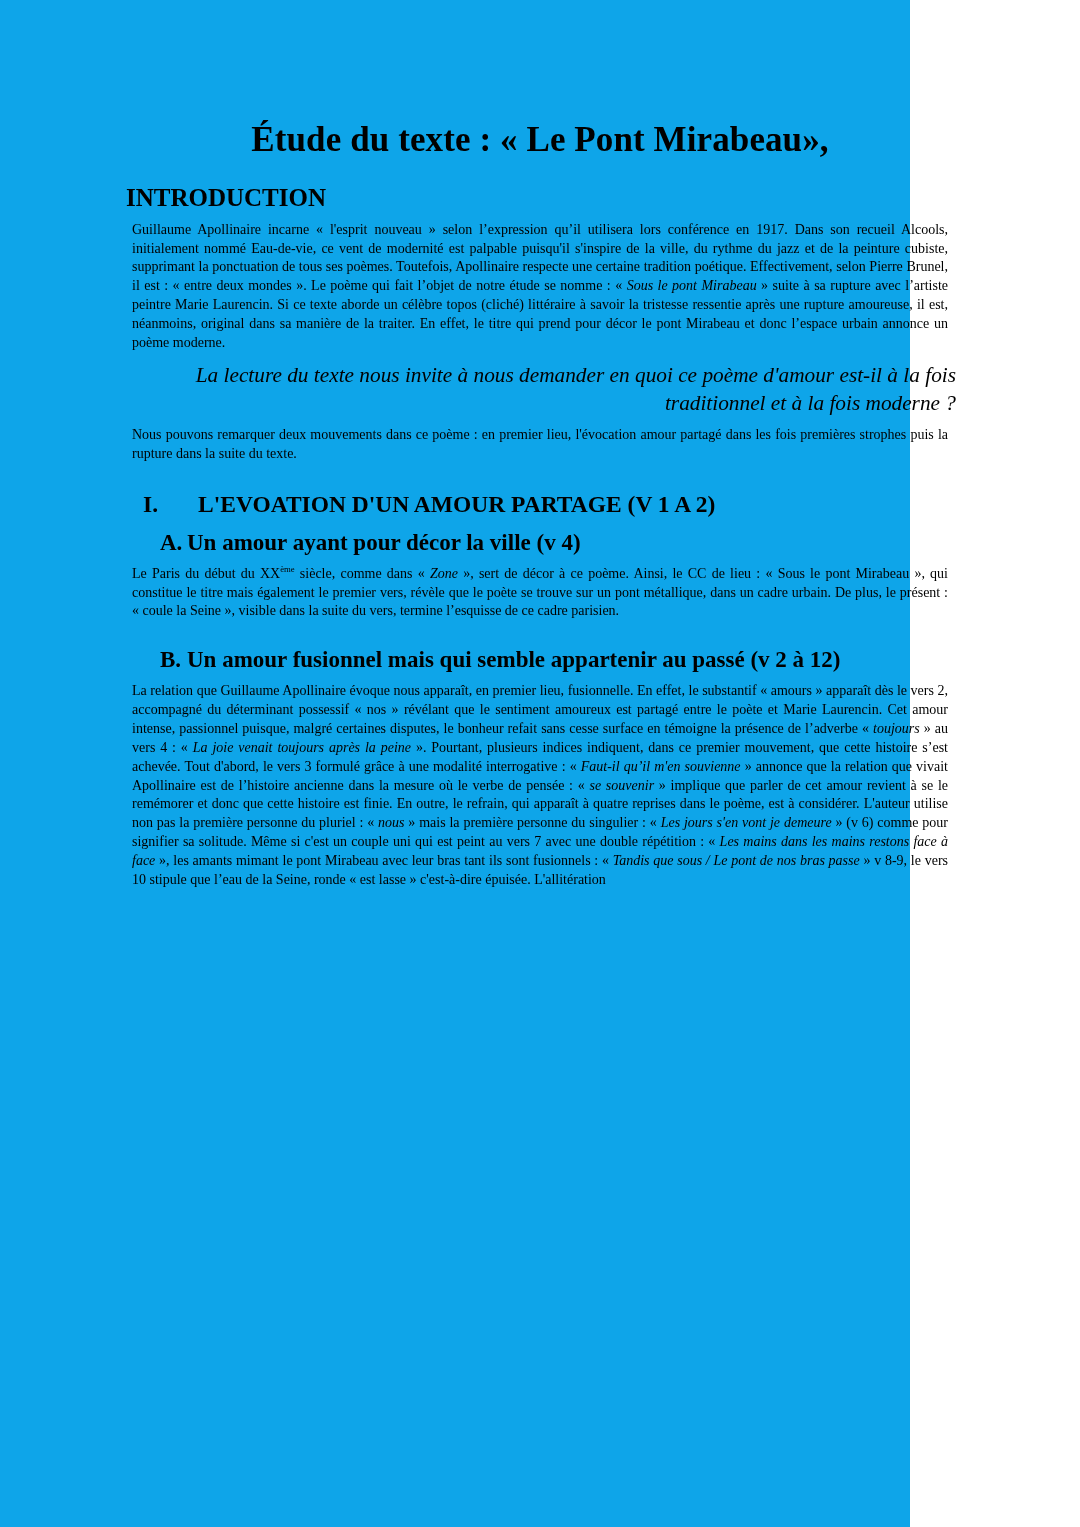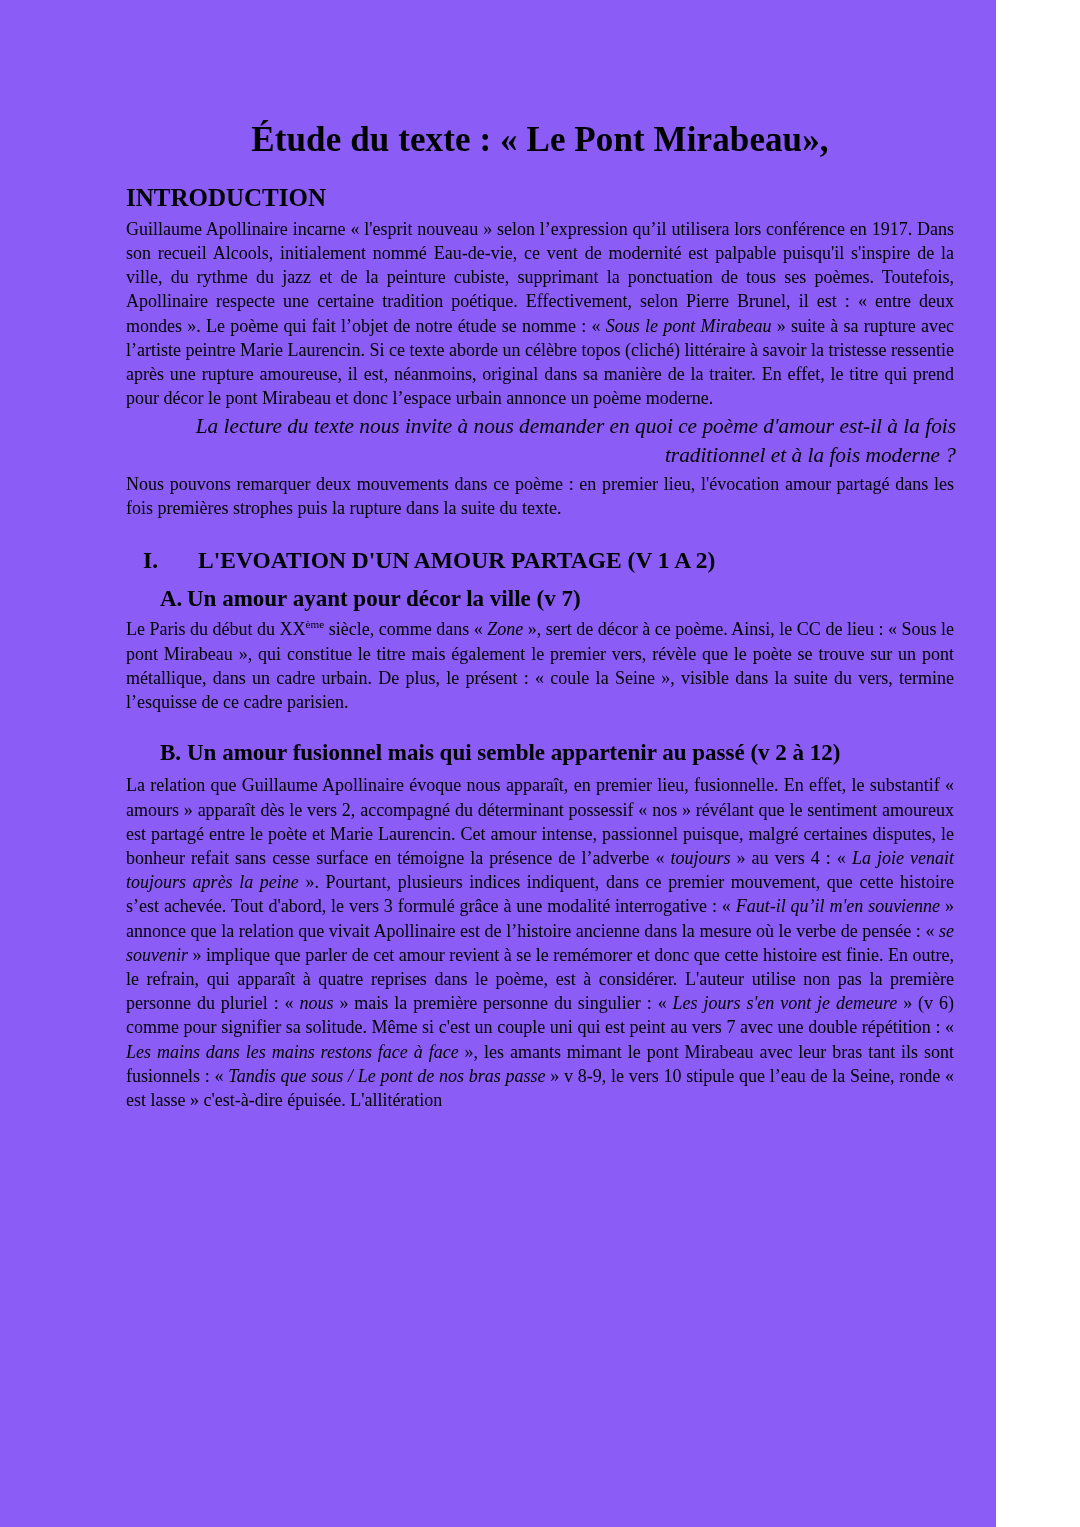--- a/index.html
+++ b/index.html
@@ -9,23 +9,23 @@
   }
   body {
     width: 1080px;
     height: 1527px;
     overflow: hidden;
     font-family: "Liberation Serif", "DejaVu Serif", serif;
     color: #000000;
   }
   .page {
     position: relative;
-    width: 996px;
+    width: 910px;
     height: 1527px;
-    background: #8b5cf6;
+    background: #0ea5e9;
     box-sizing: border-box;
     padding: 118px 124px 0 124px;
   }
   .content {
     width: 832px;
   }
 
   
   .doc-title {
     font-size: 35px;
@@ -72,25 +72,25 @@
   .sub-head .txt {
     flex: 1 1 auto;
   }
   .sub-head.spaced {
     margin-top: 24px;
     margin-bottom: 6px;
   }
 
   
   p.body {
-    font-size: 18px;
+    font-size: 14px;
     line-height: 1.345;
     text-align: justify;
     text-justify: inter-word;
-    margin: 2px;
+    margin: 8px;
     hyphens: none;
   }
   .it { font-style: italic; }
   p.problematique {
     font-size: 21.3px;
     line-height: 1.345;
     font-style: italic;
     text-align: right;
     margin: 0;
   }
@@ -118,21 +118,21 @@
 
     <p class="body">Nous pouvons remarquer deux mouvements dans ce poème : en premier lieu, l'évocation amour partagé dans les fois premières strophes puis la rupture dans la suite du texte.</p>
 
     <div class="roman-head">
       <span class="num">I.</span>
       <span>L'EVOATION D'UN AMOUR PARTAGE (V 1 A 2)</span>
     </div>
 
     <div class="sub-head">
       <span class="num">A.</span>
-      <span class="txt">Un amour ayant pour décor la ville (v 7)</span>
+      <span class="txt">Un amour ayant pour décor la ville (v 4)</span>
     </div>
 
     <p class="body"><span>Le Paris du début du XX</span><sup class="sup">ème</sup><span> siècle, comme dans « </span><span class="it">Zone</span><span> », sert de décor à ce poème. Ainsi, le CC de lieu : « Sous le pont Mirabeau », qui constitue le titre mais également le premier vers, révèle que le poète se trouve sur un pont métallique, dans un cadre urbain. De plus, le présent : « coule la Seine », visible dans la suite du vers, termine l’esquisse de ce cadre parisien.</span></p>
 
     <div class="sub-head spaced">
       <span class="num">B.</span>
       <span class="txt">Un amour fusionnel mais qui semble appartenir au passé (v 2 à 12)</span>
     </div>
 
     <p class="body"><span>La relation que Guillaume Apollinaire évoque nous apparaît, en premier lieu, fusionnelle. En effet, le substantif « amours » apparaît dès le vers 2, accompagné du déterminant possessif « nos » révélant que le sentiment amoureux est partagé entre le poète et Marie Laurencin. Cet amour intense, passionnel puisque, malgré certaines disputes, le bonheur refait sans cesse surface en témoigne la présence de l’adverbe « </span><span class="it">toujours</span><span> » au vers 4 : « </span><span class="it">La joie venait toujours après la peine</span><span> ». Pourtant, plusieurs indices indiquent, dans ce premier mouvement, que cette histoire s’est achevée. Tout d'abord, le vers 3 formulé grâce à une modalité interrogative : « </span><span class="it">Faut-il qu’il m'en souvienne</span><span> » annonce que la relation que vivait Apollinaire est de l’histoire ancienne dans la mesure où le verbe de pensée : « </span><span class="it">se souvenir</span><span> » implique que parler de cet amour revient à se le remémorer et donc que cette histoire est finie. En outre, le refrain, qui apparaît à quatre reprises dans le poème, est à considérer. L'auteur utilise non pas la première personne du pluriel : « </span><span class="it">nous</span><span> » mais la première personne du singulier : « </span><span class="it">Les jours s'en vont je demeure</span><span> » (v 6) comme pour signifier sa solitude. Même si c'est un couple uni qui est peint au vers 7 avec une double répétition : « </span><span class="it">Les mains dans les mains restons face à face</span><span> », les amants mimant le pont Mirabeau avec leur bras tant ils sont fusionnels : « </span><span class="it">Tandis que sous / Le pont de nos bras passe</span><span> » v 8-9, le vers 10 stipule que l’eau de la Seine, ronde « est lasse » c'est-à-dire épuisée. L'allitération</span></p>

